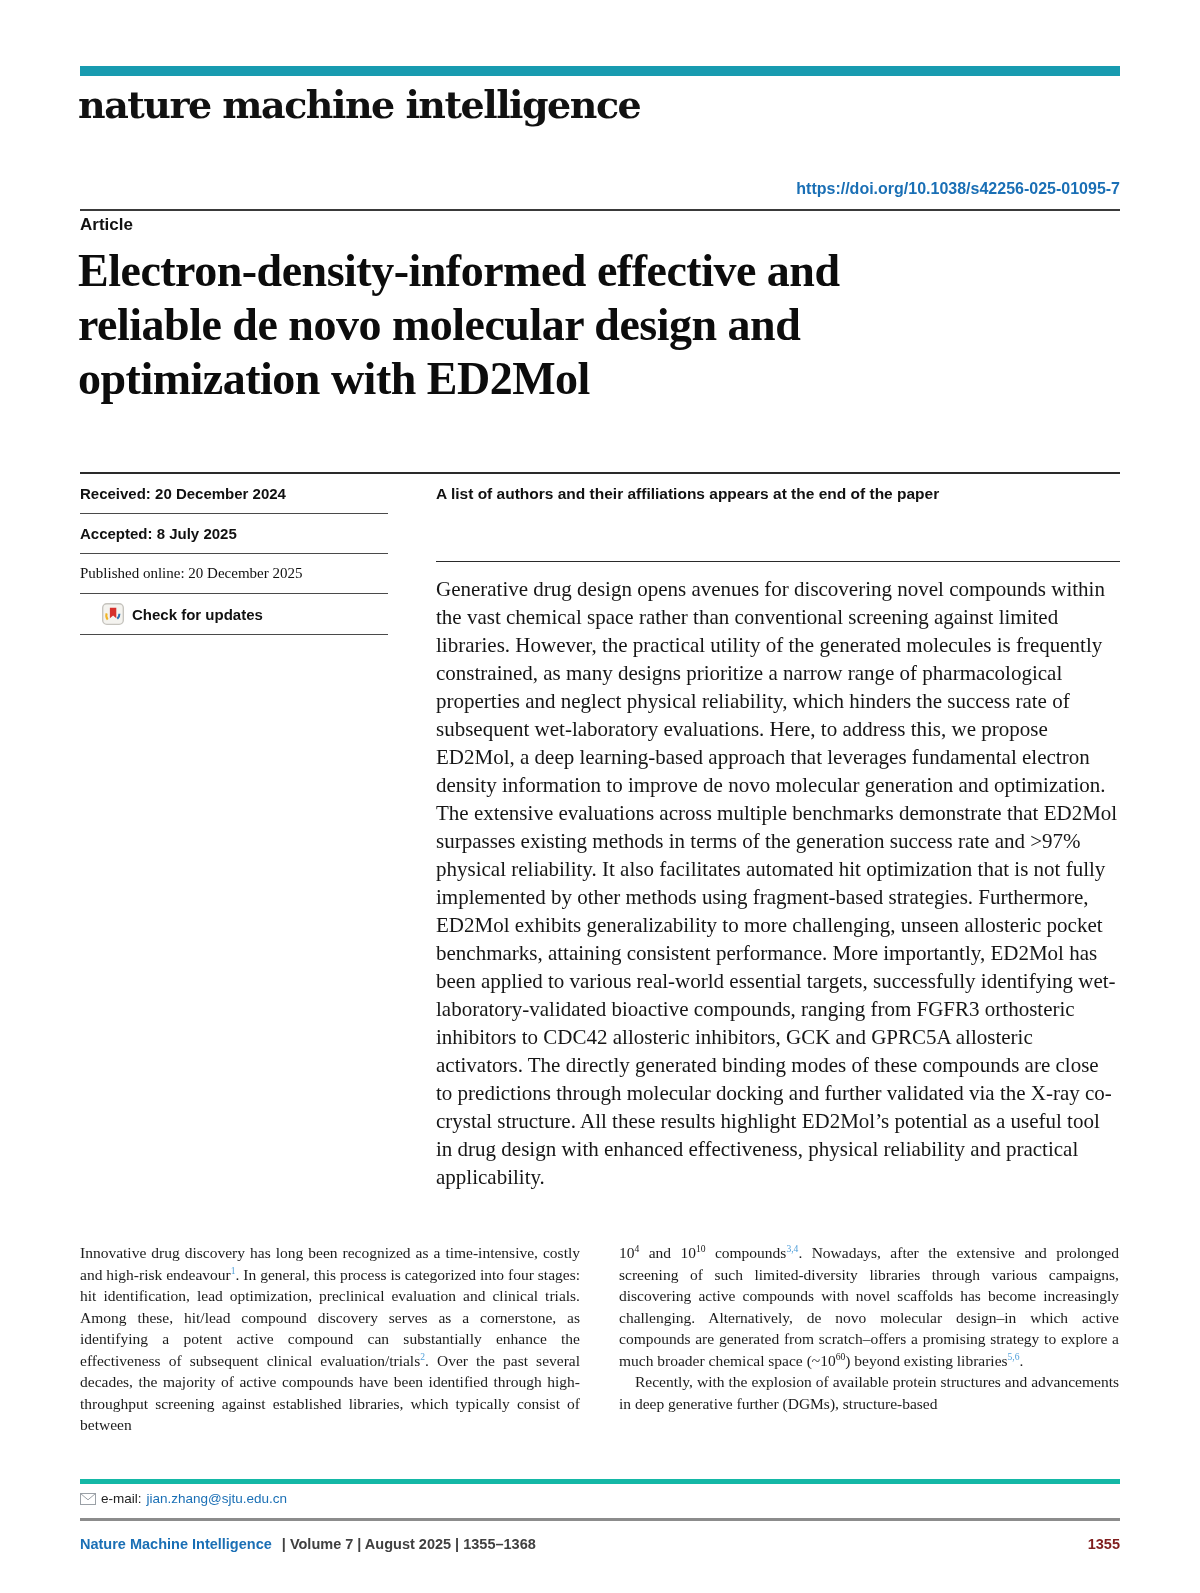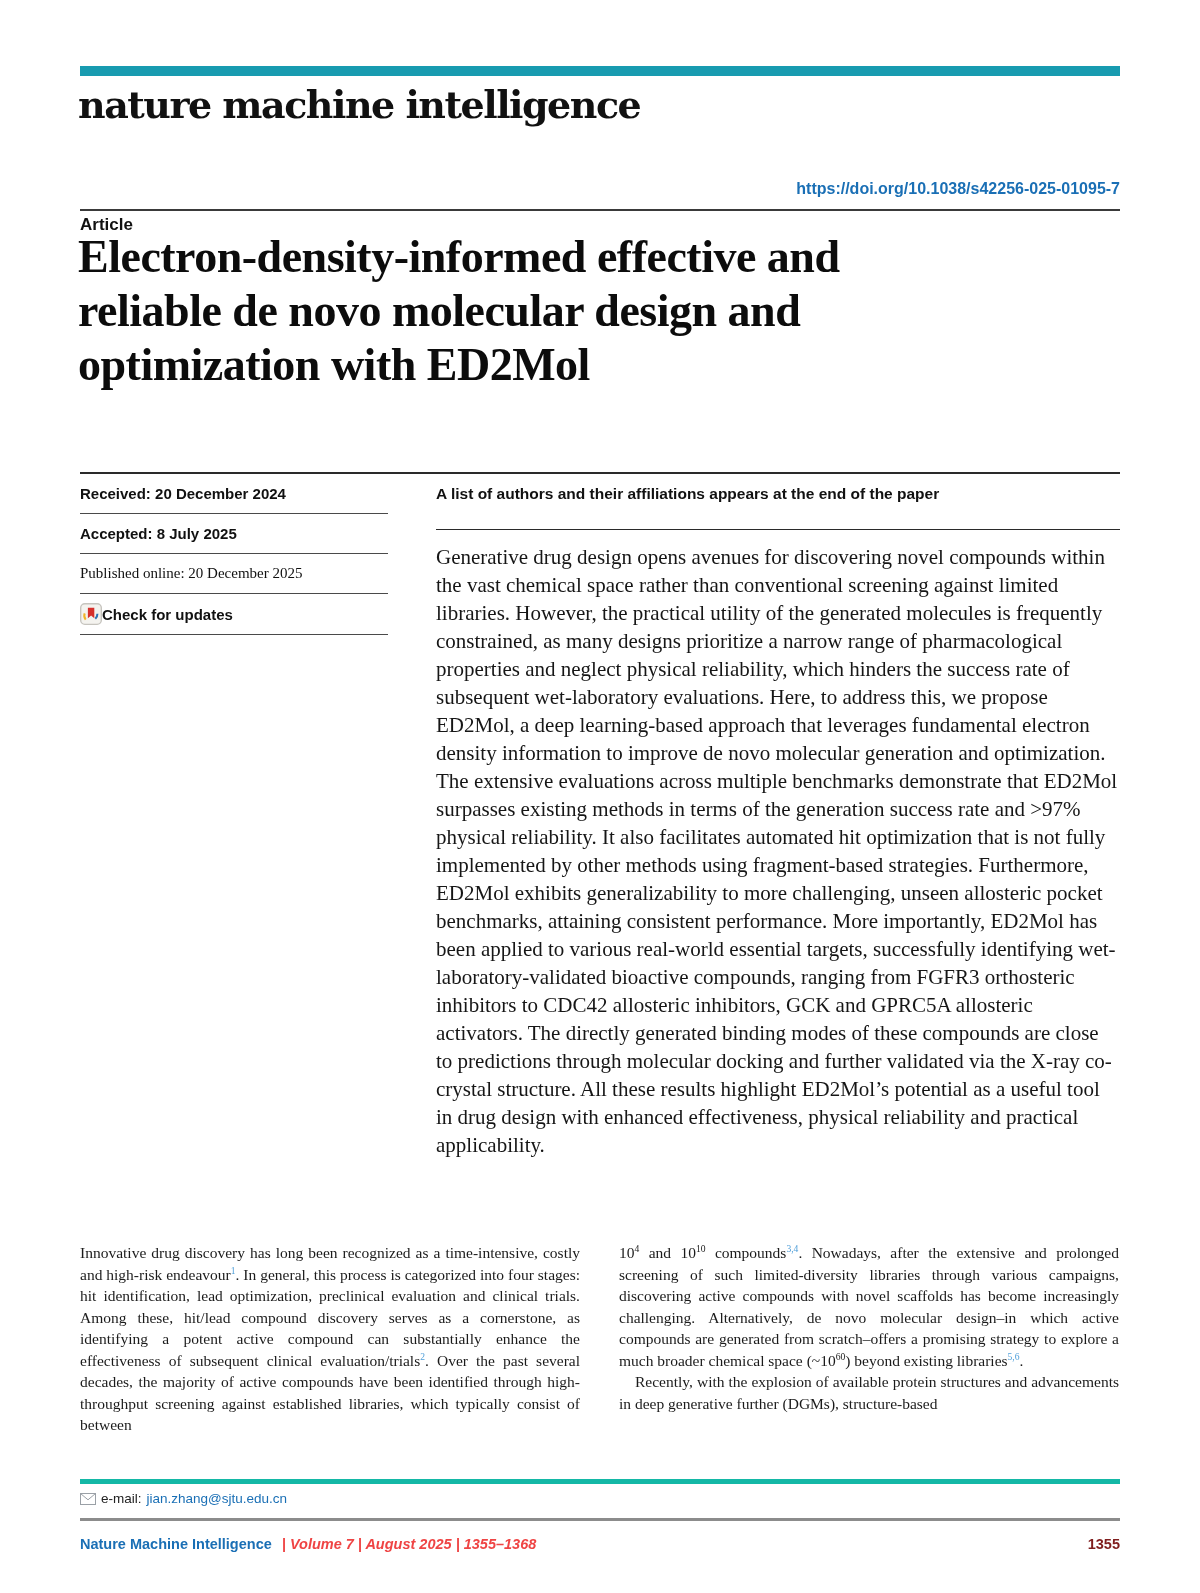--- a/index.html
+++ b/index.html
@@ -28,42 +28,42 @@
 
   .article-row{
     position:absolute;left:80px;top:180px;width:1040px;height:31px;
     display:flex;justify-content:space-between;align-items:flex-start;
     border-bottom:2px solid #3a3a3a;
   }
   .article-label{font-size:17px;font-weight:bold;color:#111;margin-top:35px;}
   .doi-link{font-size:16px;font-weight:bold;color:var(--link);text-decoration:none;}
 
   .paper-title{
-    position:absolute;left:78px;top:230px;width:1010px;
+    position:absolute;left:78px;top:244px;width:1010px;
     font-family:"Liberation Serif","DejaVu Serif",serif;
     font-weight:bold;font-size:46px;line-height:54px;letter-spacing:-0.5px;color:#0c0c0c;
   }
 
   .main{
     position:absolute;left:80px;top:472px;width:1040px;
     border-top:2px solid var(--rule-dark);
     display:flex;gap:48px;align-items:flex-start;
   }
   .meta-col{width:308px;flex:0 0 308px;}
   .meta-row{
     min-height:40px;display:flex;align-items:center;gap:8px;
     border-bottom:1px solid #4a4a4a;padding:9px 0;
   }
   .meta-bold{font-size:15px;font-weight:bold;color:#111;}
   .meta-serif{font-size:15px;font-family:"Liberation Serif","DejaVu Serif",serif;color:#111;}
-  .crossmark{display:flex;align-items:center;cursor:pointer;text-decoration:none;color:#111;}
+  .crossmark{display:flex;align-items:center;gap:8px;cursor:pointer;text-decoration:none;color:#111;margin-left:22px;}
 
   .right-col{flex:1;min-width:0;}
   .authors-note{
-    padding:11px 0 0 0;height:56px;
+    padding:11px 0 0 0;height:88px;
     border-bottom:1.5px solid var(--rule-dark);
     font-size:15.5px;font-weight:bold;color:#111;
   }
   .abstract{
     padding-top:13px;
     font-family:"Liberation Serif","DejaVu Serif",serif;
     font-size:21px;line-height:28px;color:#161616;
   }
 
   .body-cols{
@@ -89,21 +89,21 @@
   }
   .footer-email .label{color:#222;}
   .email-link{color:var(--link);text-decoration:none;}
   .footer-grayrule{position:absolute;left:80px;top:1518px;width:1040px;height:3px;background:var(--rule-gray);}
   .footer-line{
     position:absolute;left:80px;top:1536px;width:1040px;
     display:flex;justify-content:space-between;align-items:center;
     font-size:14.5px;font-weight:bold;color:#111;
   }
   .journal-link{color:var(--link);text-decoration:none;}
-  .issue-info{margin-left:6px;color:#ef4444;font-style:italic;}
+  .issue-info{margin-left:6px;color:#404040;}
   .page-num{color:#7f1d1d;}
   .env-icon{flex:0 0 auto;display:inline-flex;}
 </style>
 </head>
 <body>
 
 <div class="topbar"></div>
 
 <div class="wordmark">nature machine intelligence</div>
 

